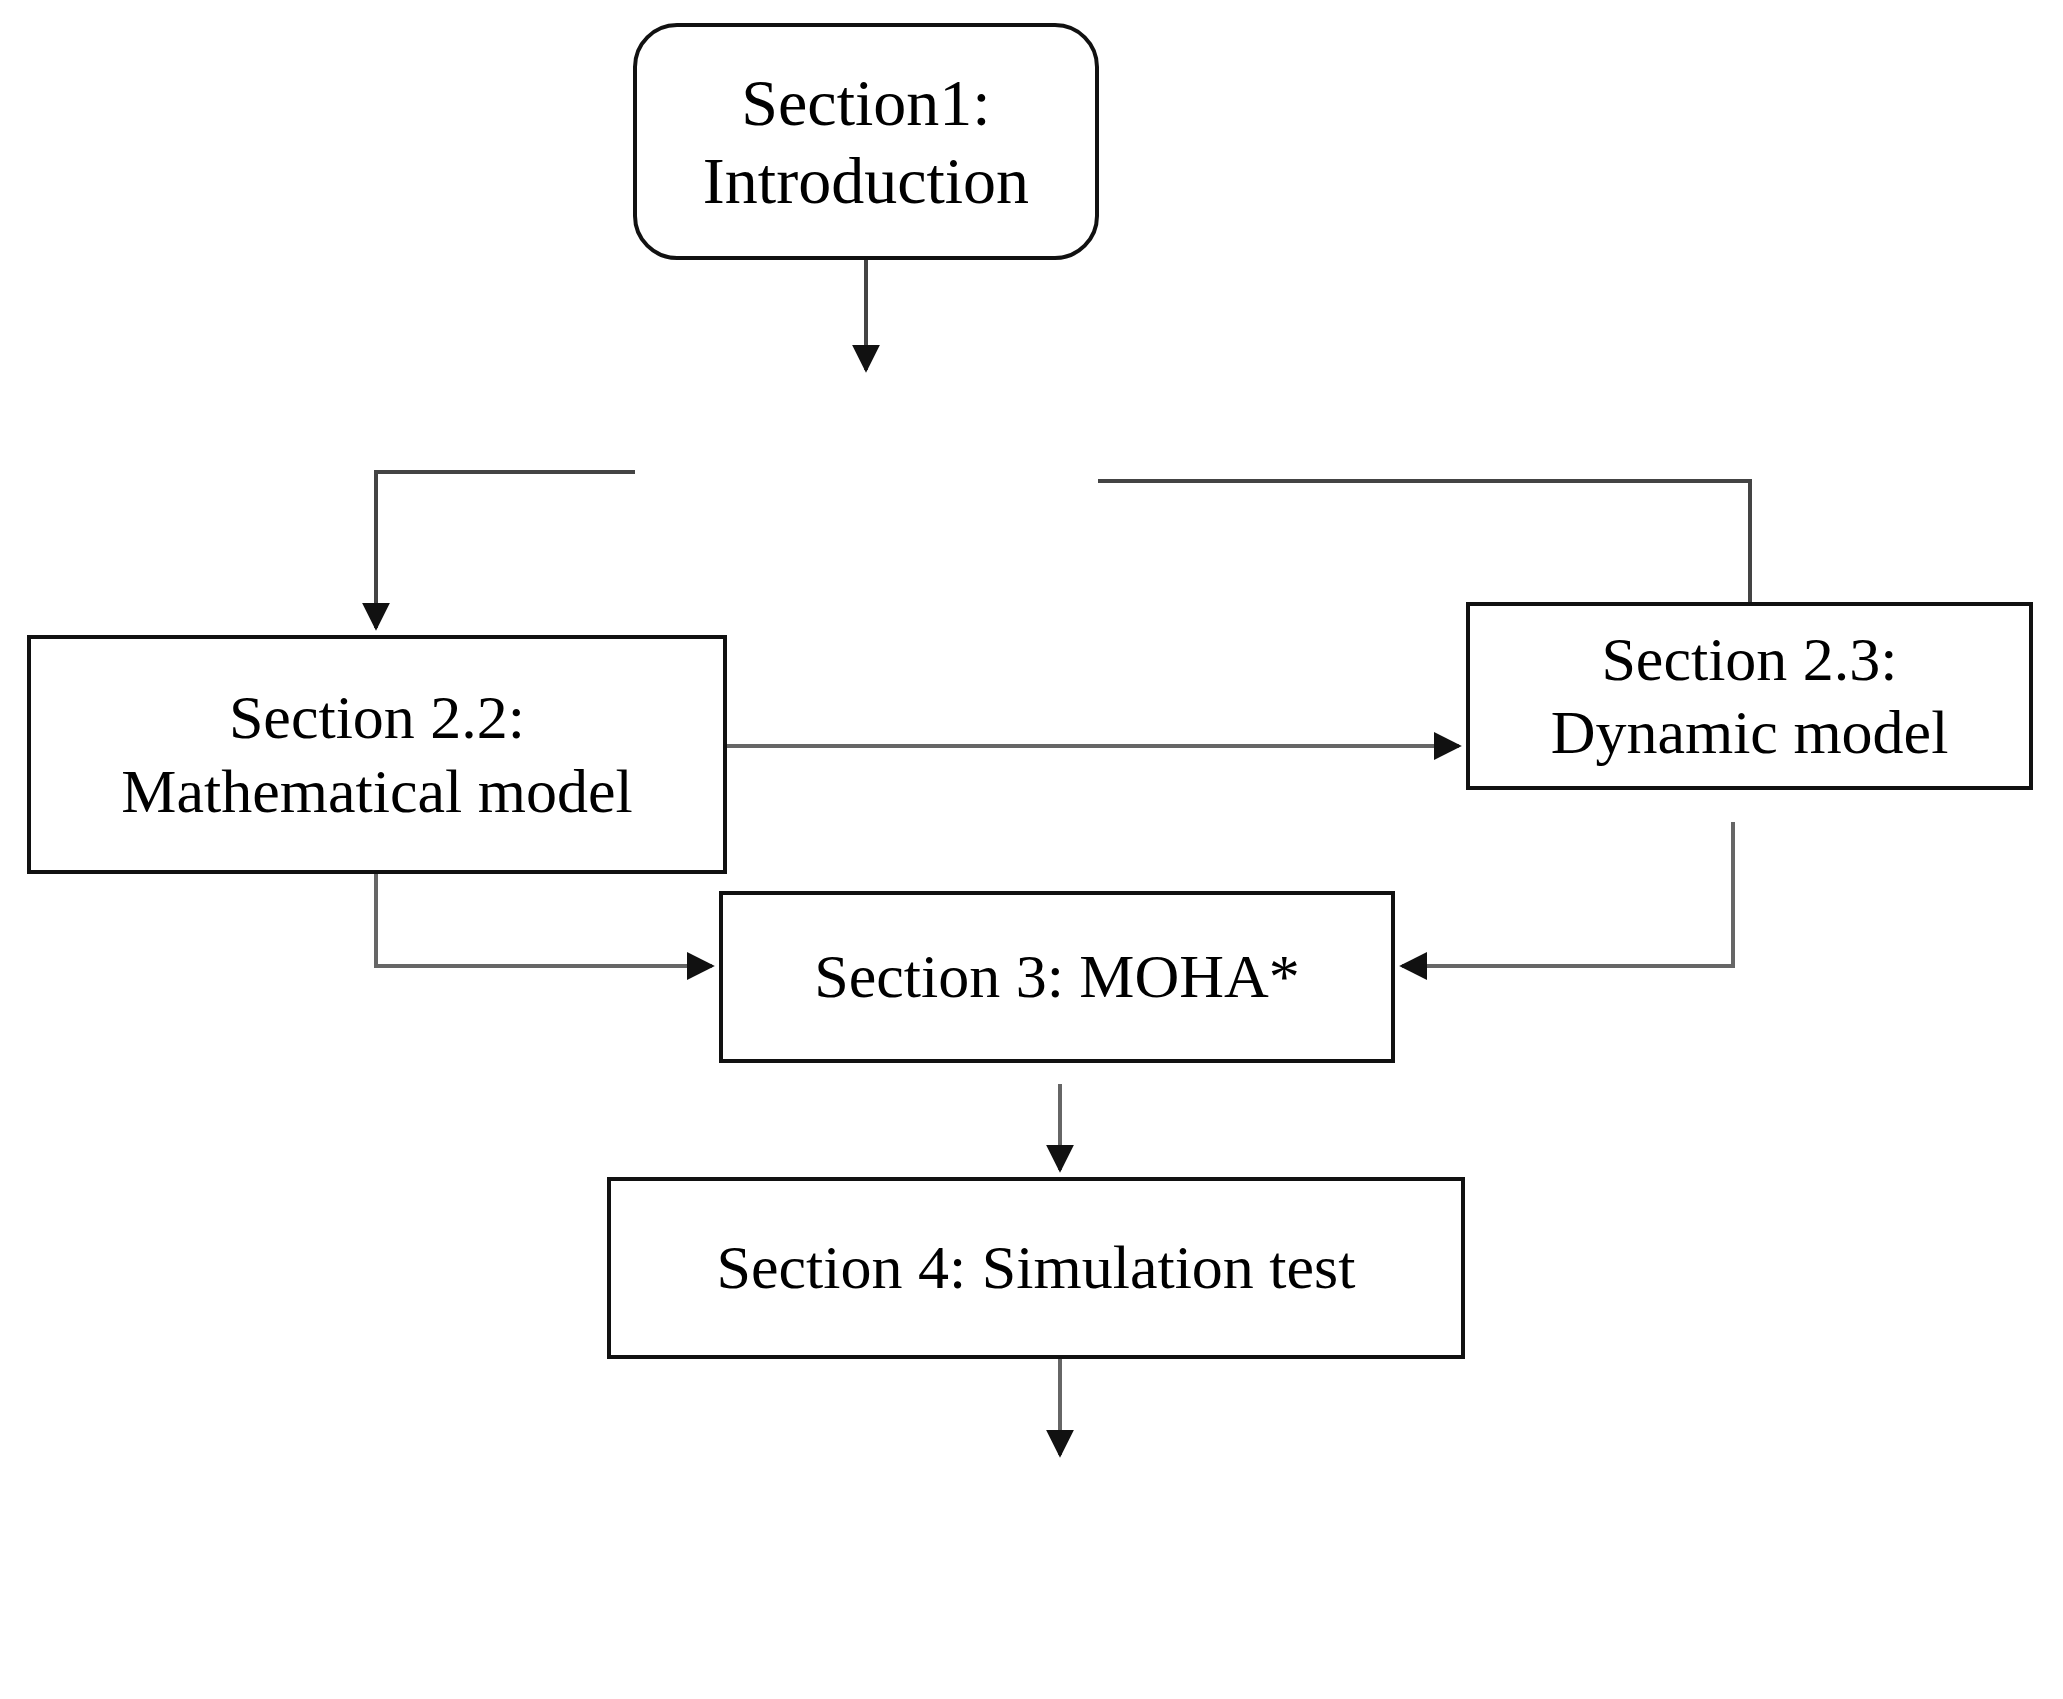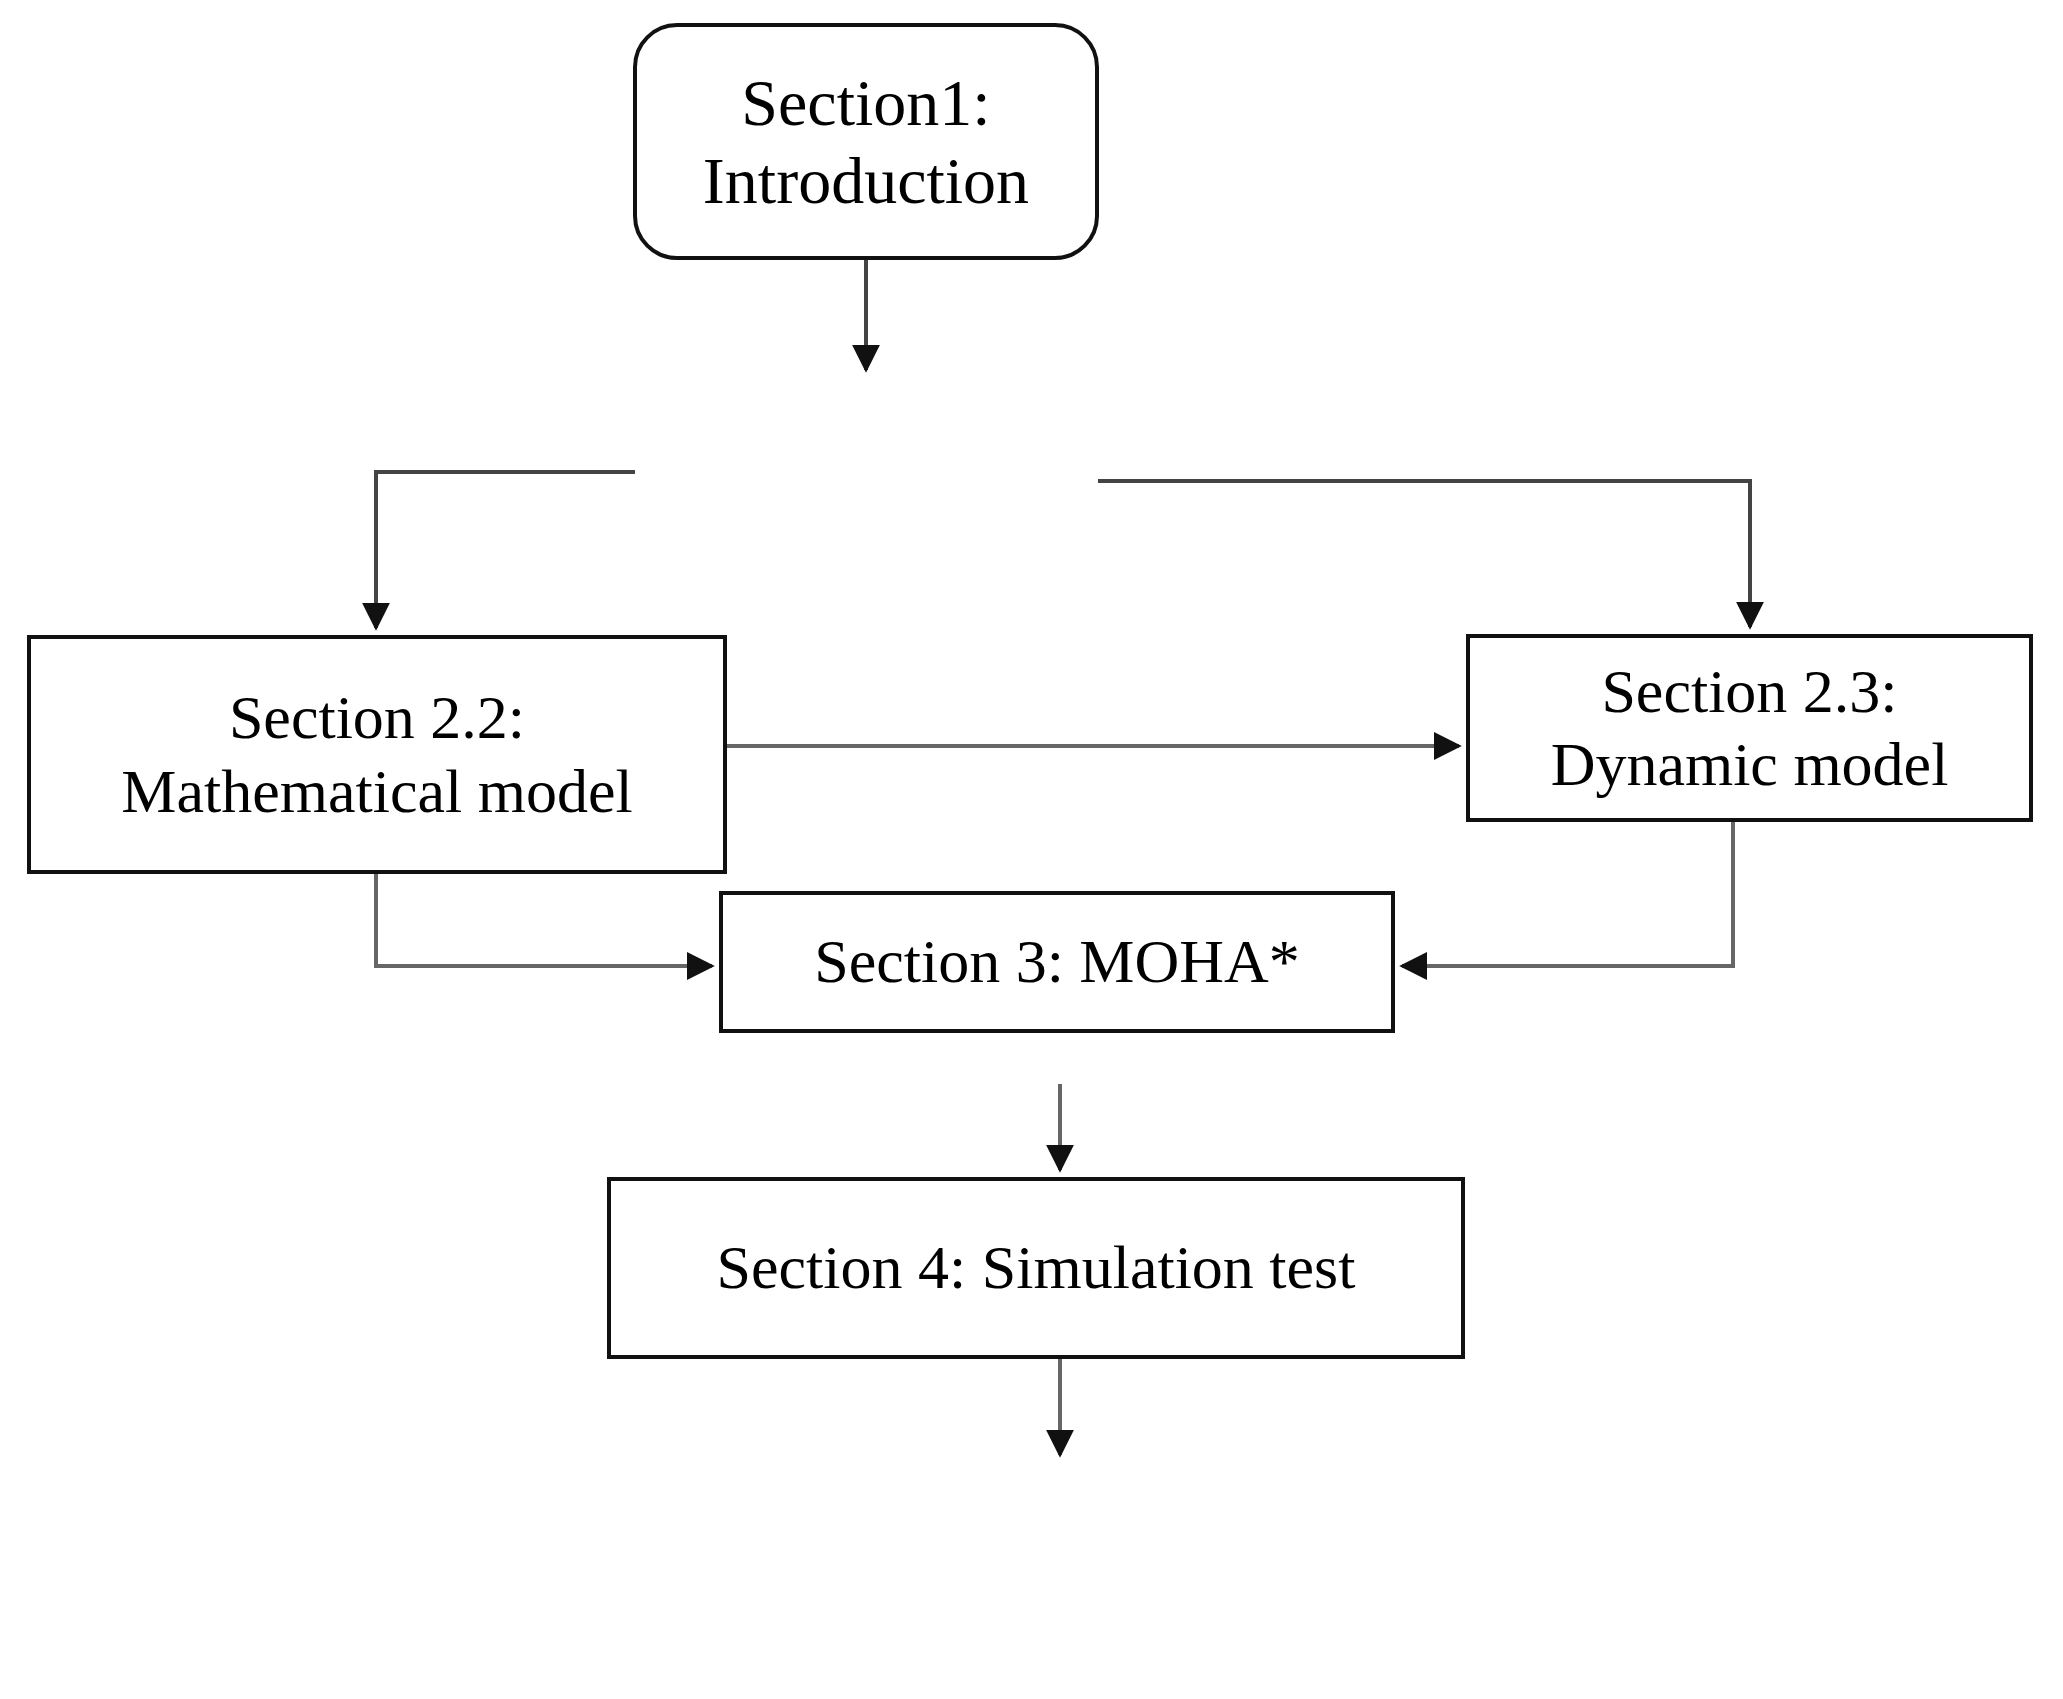--- a/index.html
+++ b/index.html
@@ -46,22 +46,22 @@
   }
   .node .label {
     display: block;
     padding: 0 14px;
     white-space: pre-line;
   }
   
   #n-intro   { left: 633px;  top: 23px;   width: 466px; height: 237px; font-size: 66px; }
   #n-env     { left: 635px;  top: 377px;  width: 463px; height: 187px; font-size: 62px; }
   #n-math    { left: 27px;   top: 635px;  width: 700px; height: 239px; font-size: 62px; }
-  #n-dyn     { left: 1466px; top: 634px;  width: 567px; height: 188px; font-size: 62px; }
-  #n-moha    { left: 719px;  top: 891px;  width: 676px; height: 142px; font-size: 62px; }
+  #n-dyn     { left: 1466px; top: 602px;  width: 567px; height: 188px; font-size: 62px; }
+  #n-moha    { left: 719px;  top: 891px;  width: 676px; height: 172px; font-size: 62px; }
   #n-sim     { left: 607px;  top: 1177px; width: 858px; height: 182px; font-size: 62px; }
   #n-concl   { left: 657px;  top: 1462px; width: 804px; height: 196px; font-size: 62px; }
 </style>
 </head>
 <body>
 
 <div id="canvas">
 
   <svg class="edges" viewBox="0 0 2063 1699" xmlns="http://www.w3.org/2000/svg">
     <defs>

